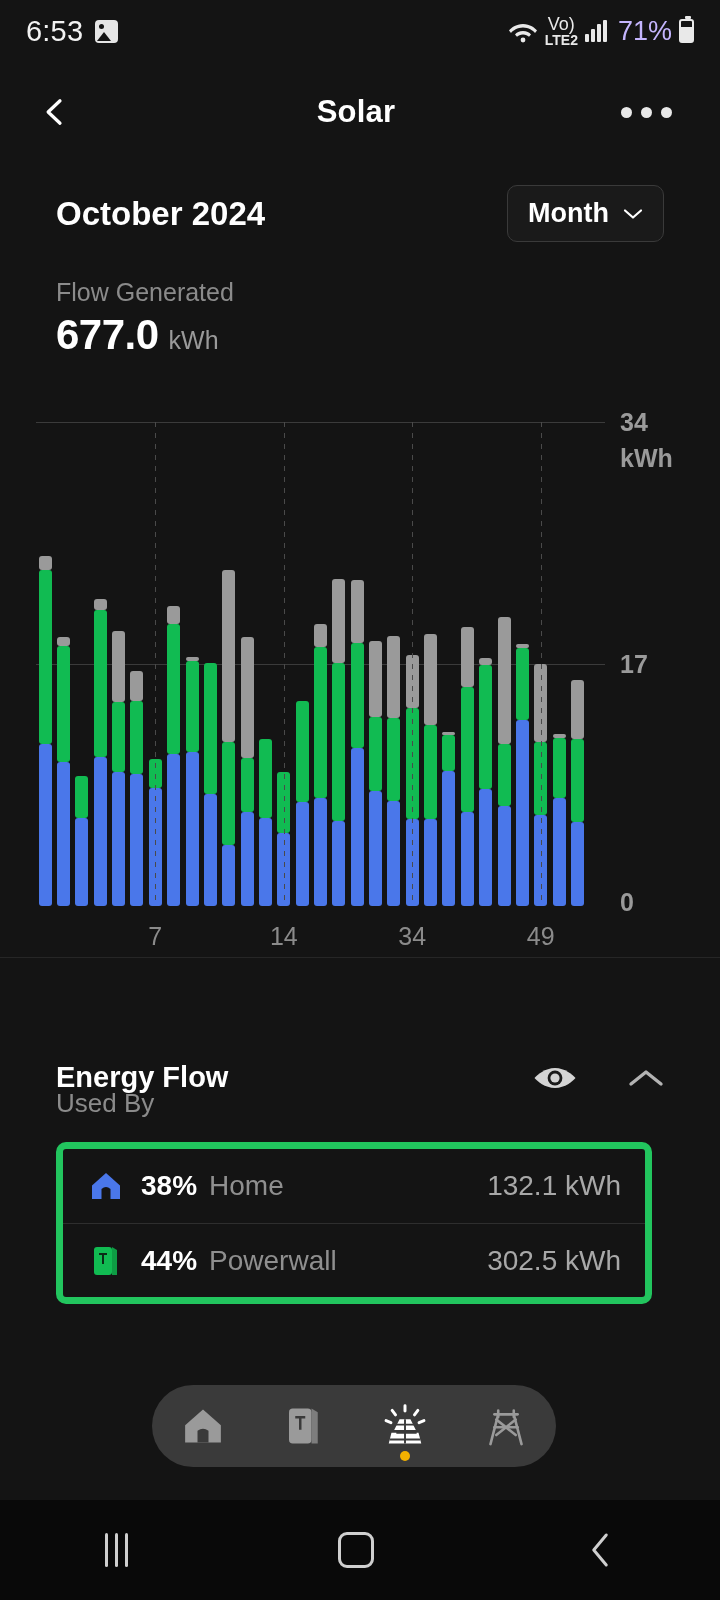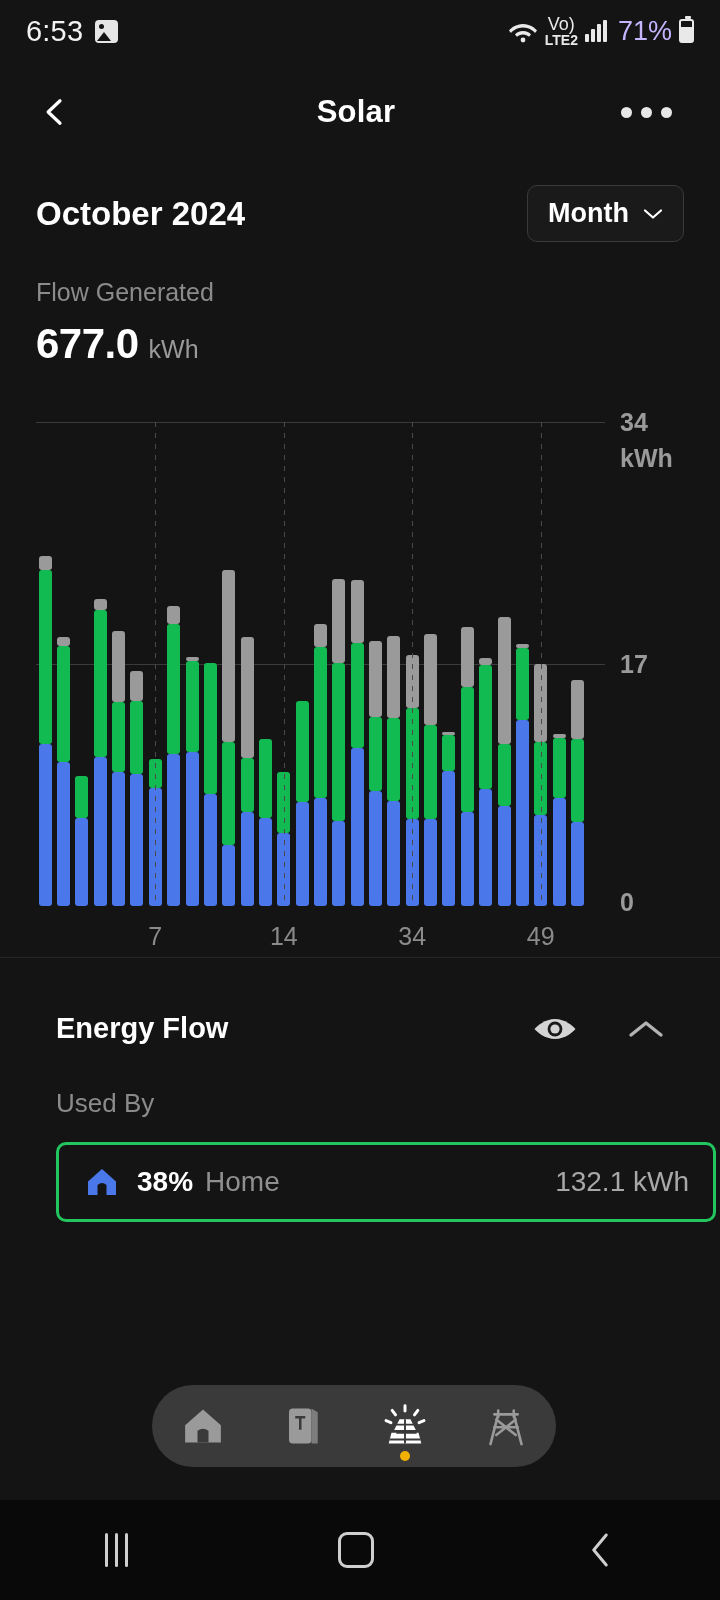--- a/index.html
+++ b/index.html
@@ -55,32 +55,32 @@
     display:flex; align-items:center; justify-content:space-between;
     padding: 0 40px;
   }
   .back-chevron { width:30px; height:30px; cursor:pointer; }
   .nav-title { color:#ffffff; font-size:31px; font-weight:bold; letter-spacing:.2px;
                position:absolute; left:0; right:0; text-align:center; }
   .dots { display:flex; gap:9px; z-index:2; }
   .dots i { width:11px; height:11px; border-radius:50%; background:#e8e8e8; display:block; }
 
   
-  .summary { position:absolute; top:185px; left:0; width:720px; padding: 0 36px; }
+  .summary { position:absolute; top:185px; left:0; width:720px; padding: 0 56px; }
   .row1 { display:flex; align-items:center; justify-content:space-between; }
   .month-label { color:#fff; font-size:33px; font-weight:bold; }
   .period-btn {
     display:flex; align-items:center; gap:14px;
     border:1px solid #3a3a3a; border-radius:10px;
     padding: 12px 20px; background:#1a1a1a;
   }
   .period-btn span { color:#ffffff; font-size:27px; font-weight:bold; }
   .chev-dn { width:20px; height:12px; }
   .totlabel { color:#8b8b8b; font-size:25px; margin-top:36px; }
-  .totval { display:flex; align-items:baseline; gap:10px; margin-top:13px; }
+  .totval { display:flex; align-items:baseline; gap:10px; margin-top:4px; }
   .totval .num { color:#ffffff; font-size:42px; font-weight:bold; letter-spacing:-.5px; }
   .totval .unit { color:#9a9a9a; font-size:25px; }
 
   
   .chartwrap { position:absolute; top:410px; left:0; width:720px; height:545px; }
   .plot { position:absolute; left:36px; top:12px; width:569px; height:484px; }
   .gridline { position:absolute; left:0; width:100%; height:1px; background:#3b3b3b; }
   .vdash { position:absolute; top:0; bottom:0; width:1px;
            background-image: linear-gradient(to bottom,#4a4a4a 0 5px, transparent 5px 11px);
            background-size: 1px 11px; }
@@ -91,28 +91,28 @@
   .seg.green { background:#11bb52; }
   .seg.gray { background:#9a9a9a; }
   .ylab { position:absolute; color:#9a9a9a; font-size:25px; font-weight:bold; }
   .ylab.unit2 { font-size:25px; }
   .xlab { position:absolute; color:#8b8b8b; font-size:25px; transform:translateX(-50%); }
 
   
   .hr-sec { position:absolute; left:0; width:720px; height:1px; background:#262626; }
 
   
-  .ef-head { position:absolute; top:1012px; left:56px; right:56px;
+  .ef-head { position:absolute; top:1061px; left:56px; right:56px;
              display:flex; align-items:center; justify-content:space-between;text-align:right; }
   .ef-title { color:#ffffff; font-size:29px; font-weight:bold; }
   .ef-actions { display:flex; align-items:center; gap:50px; }
   .usedby { position:absolute; top:1088px; left:56px; color:#8b8b8b; font-size:26px; }
 
-  .ef-card { position:absolute; top:1142px; left:56px; width:660px;
-             border:3px solid #22c55e; border-radius:10px; overflow:hidden; }
+  .ef-card { position:absolute; top:1142px; left:56px; width:596px;
+             border:7px solid #22c55e; border-radius:10px; overflow:hidden; }
   .ef-row { display:flex; align-items:center; height:74px; padding: 0 24px; }
   .ef-row + .ef-row { border-top:1px solid #2e2e2e; }
   .ef-ic { width:38px; display:flex; justify-content:center; align-items:center; }
   .ef-pct { color:#ffffff; font-size:28px; font-weight:bold; margin-left:16px; }
   .ef-name { color:#8f8f8f; font-size:28px; margin-left:12px; }
   .ef-val { margin-left:auto; color:#a8a8a8; font-size:28px; }
 
   
   .pillnav {
     position:absolute; top:1385px; left:152px; width:404px; height:82px;
@@ -388,20 +388,32 @@
         <svg width="32" height="32" viewBox="0 0 32 32">
           <path d="M16 3 L30 15.5 L30 29 L2 29 L2 15.5 Z" fill="#4a77ea"></path>
           <path d="M11.5 29 L11.5 19 Q16 15 20.5 19 L20.5 29 Z" fill="#141414"></path>
         </svg>
       </div>
       <div class="ef-pct">38%</div>
       <div class="ef-name">Home</div>
       <div class="ef-val">132.1 kWh</div>
     </div>
 
+    <div class="ef-row">
+      <div class="ef-ic">
+        <svg width="32" height="34" viewBox="0 0 32 34">
+          <rect x="4" y="3" width="18" height="28" rx="3" fill="#11bb52"></rect>
+          <path d="M22 3 L27 6 L27 31 L22 31 Z" fill="#0e9c44"></path>
+          <path d="M9 10 H17 M13 10 V20" stroke="#0b2b16" stroke-width="2" fill="none"></path>
+        </svg>
+      </div>
+      <div class="ef-pct">44%</div>
+      <div class="ef-name">Powerwall</div>
+      <div class="ef-val">302.5 kWh</div>
+    </div>
 
   </div>
 
   <div class="pillnav">
     <div class="pill-item">
       <svg width="44" height="44" viewBox="0 0 32 32">
         <path d="M16 4 L29 15.5 L29 28 L3 28 L3 15.5 Z" fill="#9a9a9a"></path>
         <path d="M12 28 L12 19.5 Q16 16.5 20 19.5 L20 28 Z" fill="#3a3a3a"></path>
       </svg>
     </div>

